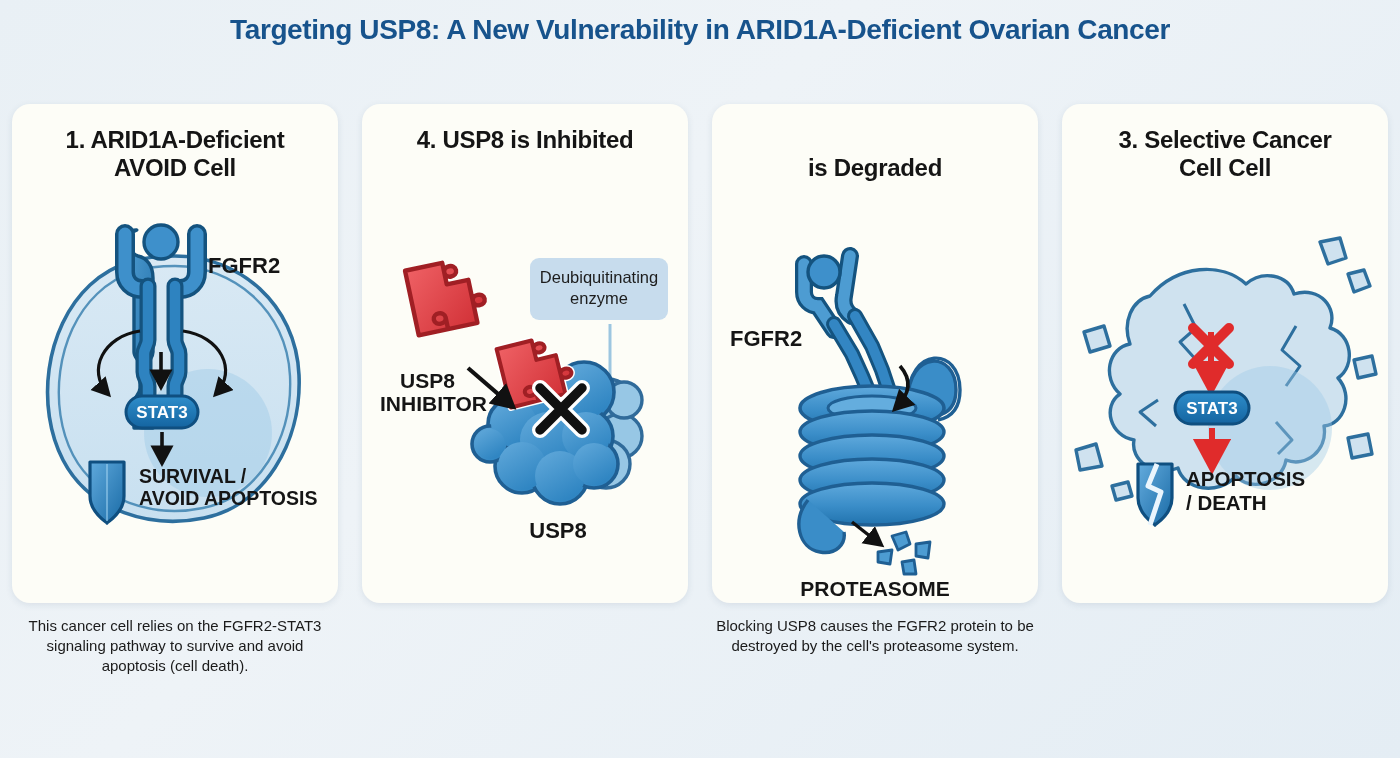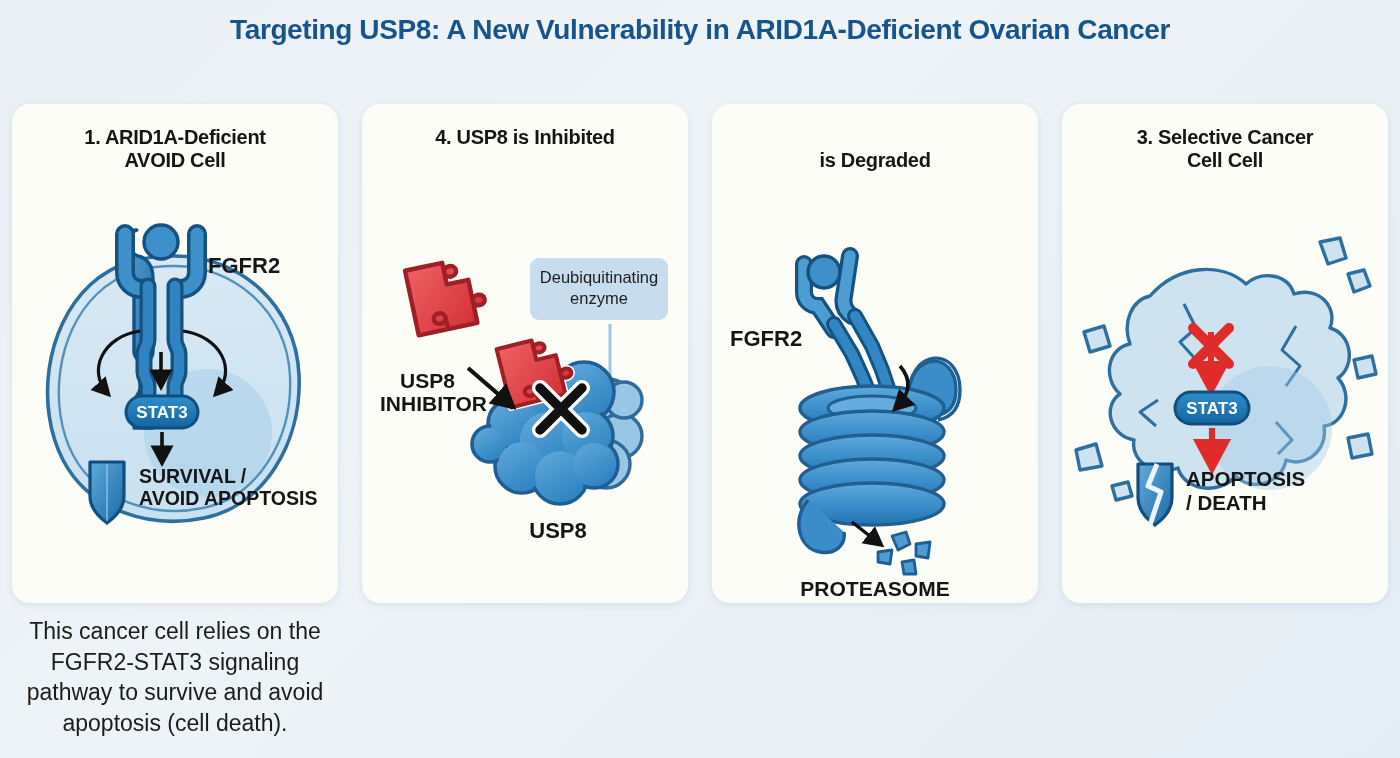--- a/index.html
+++ b/index.html
@@ -25,30 +25,30 @@
     background:#fdfdf7;border-radius:18px;
     box-shadow:0 2px 7px rgba(40,70,100,.10);
   }
   .card.c1{left:12px;}
   .card.c2{left:362px;}
   .card.c3{left:712px;}
   .card.c4{left:1062px;}
 
   .card-title{
     position:absolute;left:8px;top:22px;width:310px;text-align:center;
-    font-size:20px;font-weight:bold;color:#151515;line-height:1.17;
+    font-size:24px;font-weight:bold;color:#151515;line-height:1.17;
     letter-spacing:-0.3px;
   }
   .art{position:absolute;left:0;top:96px;width:326px;height:400px;}
 
   
   .captions{position:absolute;left:0;top:616px;width:1400px;height:142px;}
   .caption{
     position:absolute;top:0;width:322px;text-align:center;
-    font-size:23px;line-height:1.33;color:#1b1b1b;
+    font-size:15px;line-height:1.33;color:#1b1b1b;
   }
   .caption.c1{left:14px;}
   .caption.c2{left:364px;}
   .caption.c3{left:714px;}
   .caption.c4{left:1064px;}
 
   
   .lbl{font-family:"Liberation Sans",sans-serif;font-weight:bold;fill:#151515;}
   .lbl-w{font-family:"Liberation Sans",sans-serif;font-weight:bold;fill:#ffffff;}
   .callout-txt{font-family:"Liberation Sans",sans-serif;fill:#1d1d1d;}
@@ -350,15 +350,16 @@
 
         <text class="lbl" x="124" y="286" font-size="20.5">APOPTOSIS</text>
         <text class="lbl" x="124" y="310" font-size="20.5">/ DEATH</text>
       </svg>
     </div>
 
   </div>
 
   <div class="captions">
     <div class="caption c1">This cancer cell relies on the FGFR2-STAT3 signaling pathway to survive and avoid apoptosis (cell death).</div>
+    <div class="caption c3">Blocking USP8 causes the FGFR2 protein to be destroyed by the cell's proteasome system.</div>
   </div>
 
 </div>
 
 </body></html>

